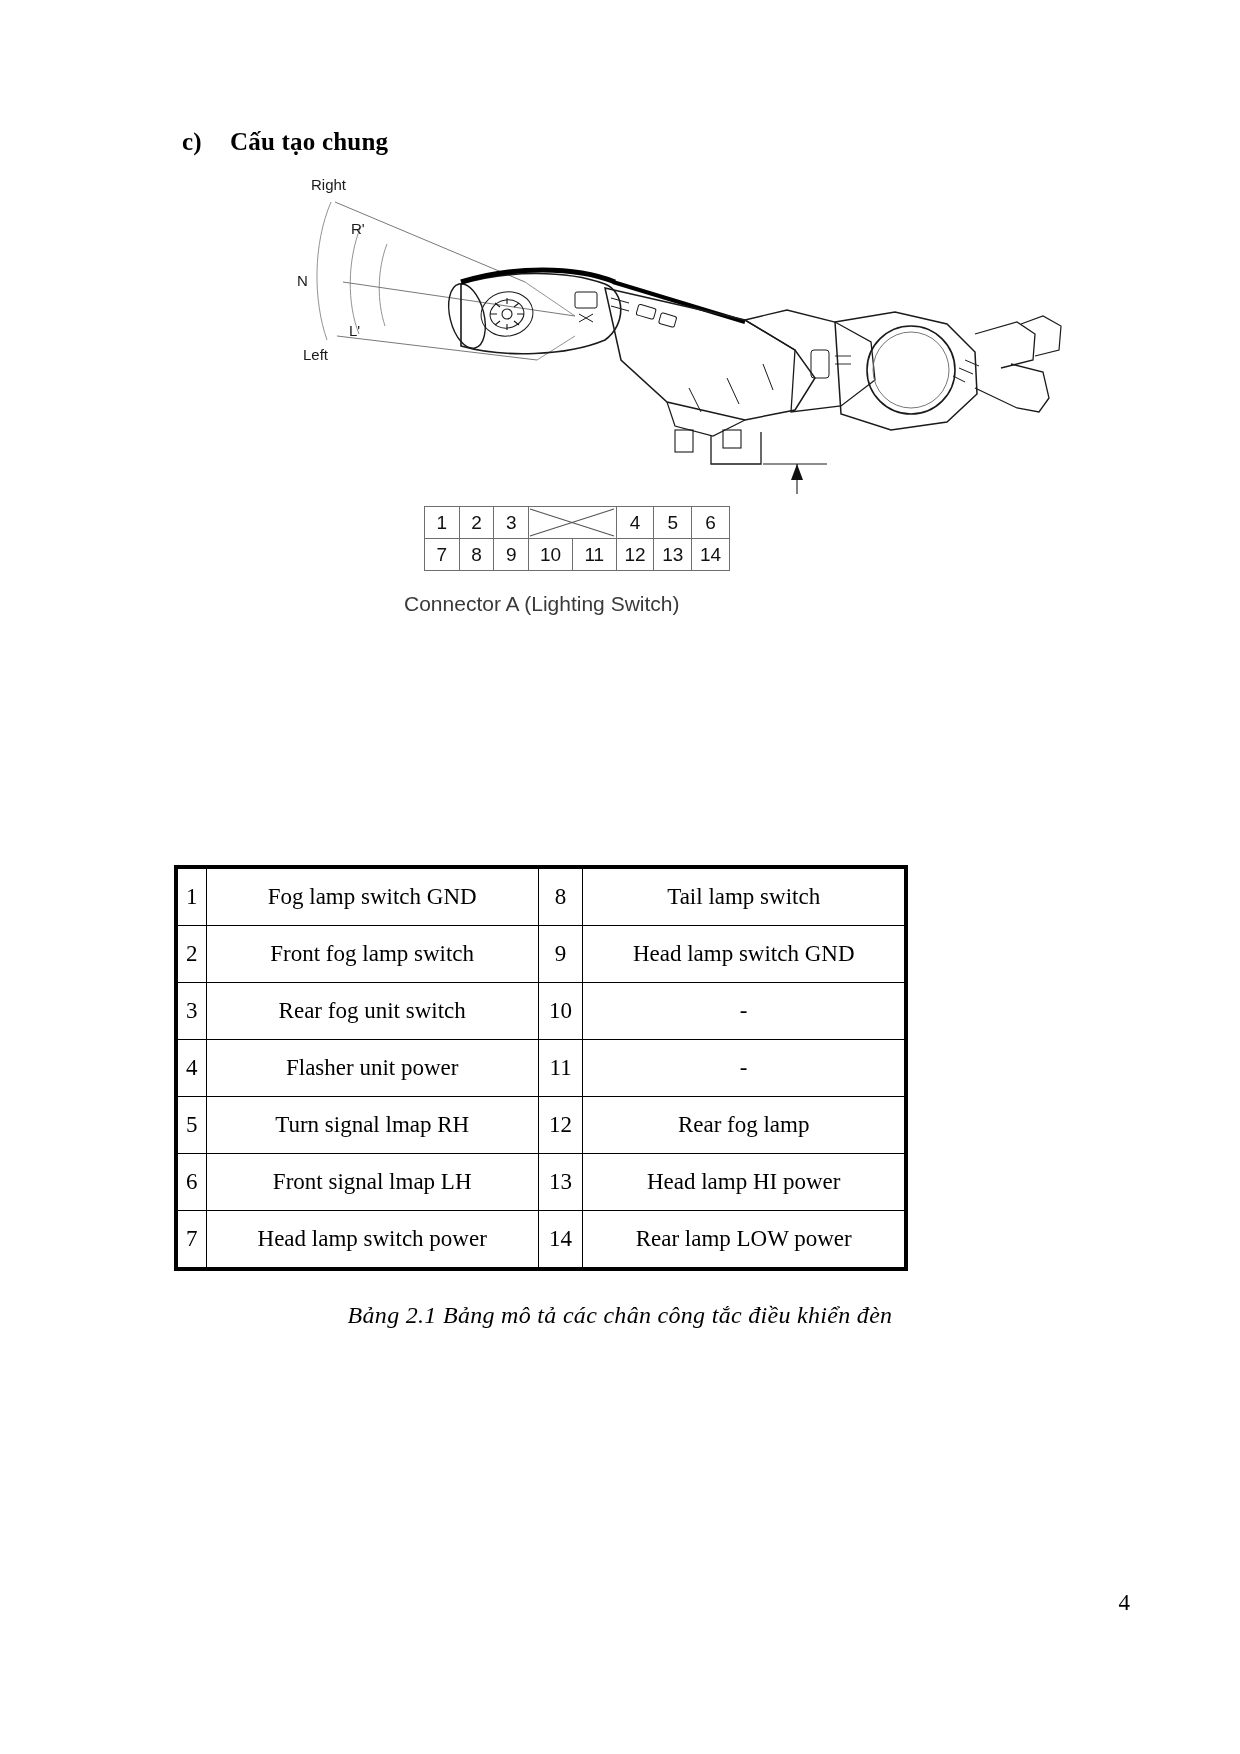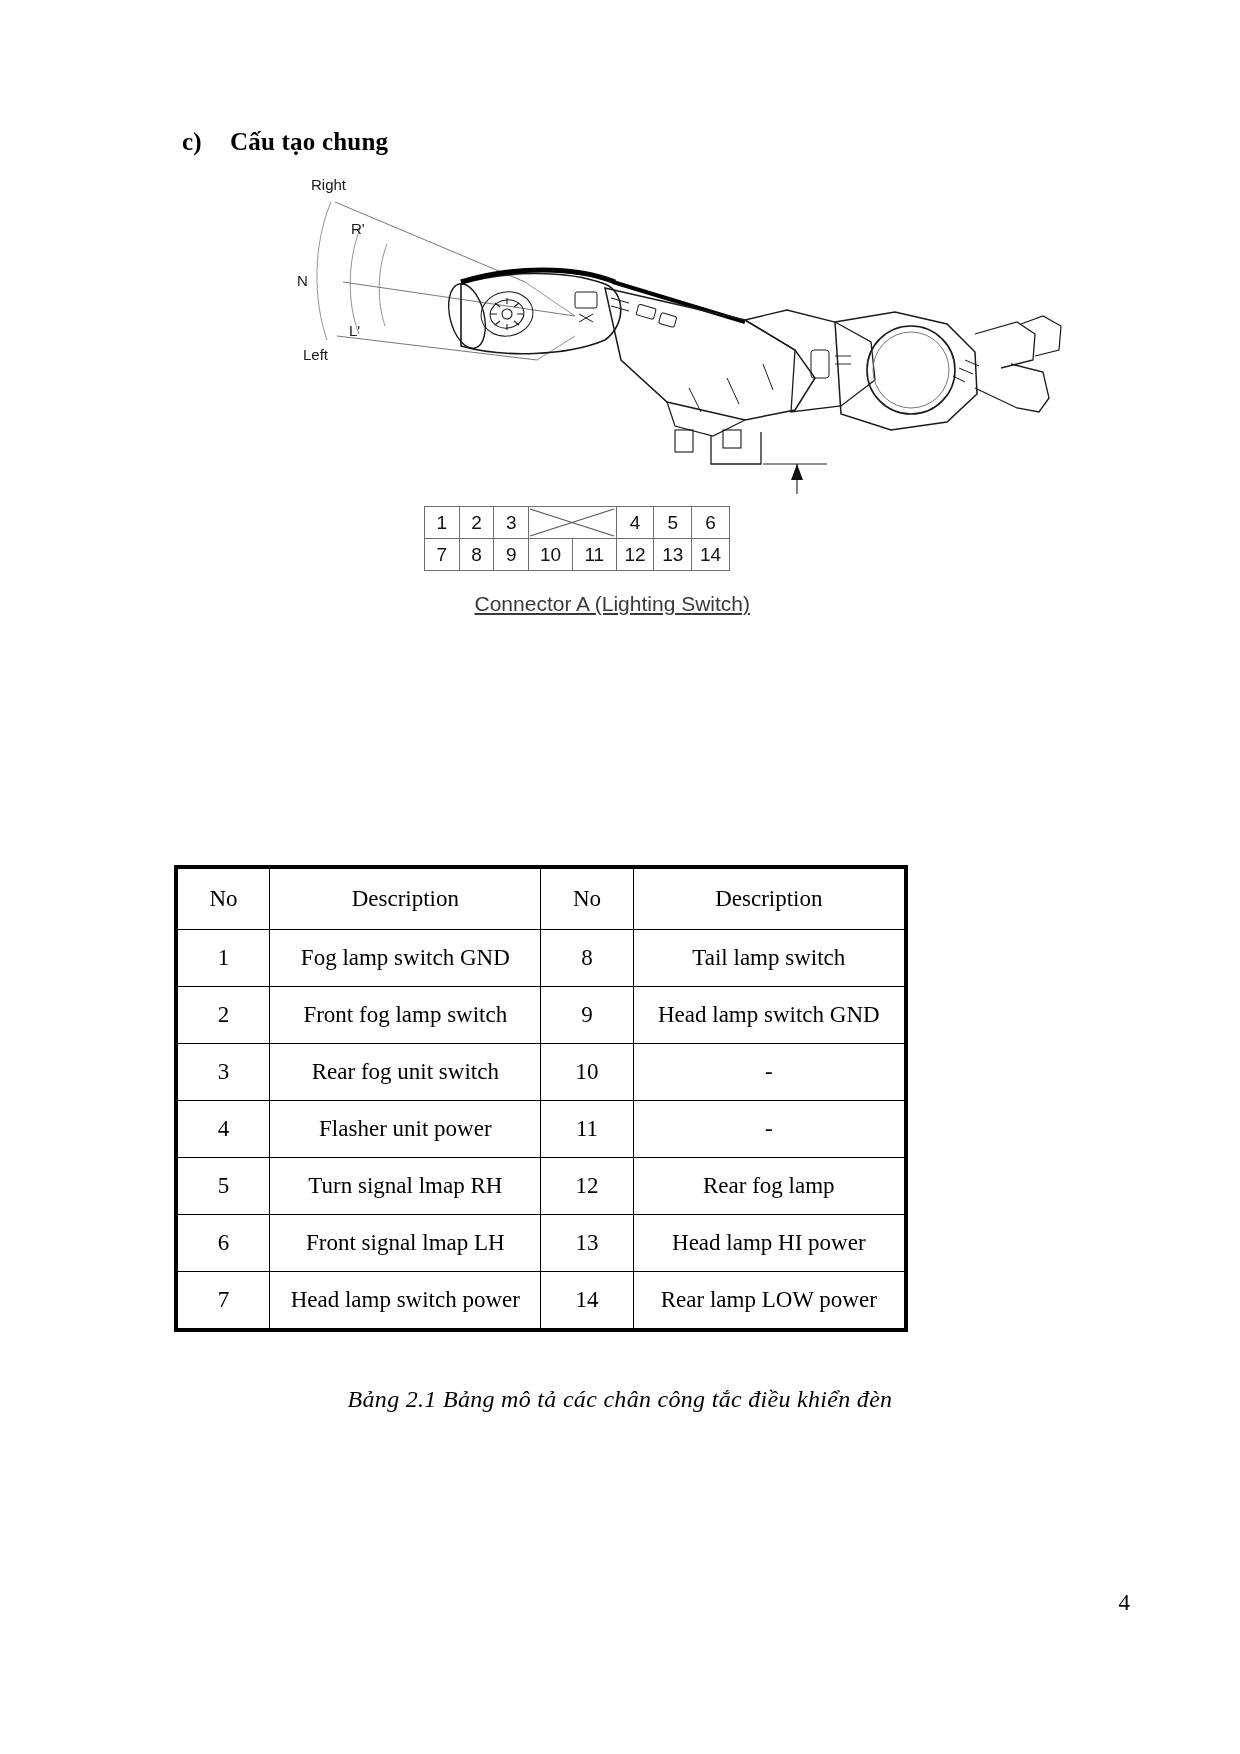--- a/index.html
+++ b/index.html
@@ -67,39 +67,38 @@
   .conn-x {
     position: relative;
     padding: 0;
   }
   .conn-x svg { display: block; }
   .conn-caption {
     position: absolute;
     left: -20px;
     top: 86px;
     width: 346px;
-    text-align: right;
+    text-align: left;
     font-family: "Liberation Sans", "DejaVu Sans", sans-serif;
     font-size: 21px;
     color: #3a3a3a;
     white-space: nowrap;
-    text-decoration: underline;
   }
 
   
   .caption {
     position: absolute;
     width: 100%;
     text-align: center;
     font-style: italic;
     font-size: 24px;
     letter-spacing: 0.3px;
   }
   .caption.fig { top: 765px; }
-  .caption.tbl { top: 1386px; }
+  .caption.tbl { top: 1302px; }
 
   
   .data-table-wrap {
     position: absolute;
     left: 177px;
     top: 868px;
     width: 728px;
   }
   table.data {
     border-collapse: collapse;
@@ -265,26 +264,20 @@
       </table>
     <div class="conn-caption">Connector A (Lighting Switch)</div>
   </div>
 
 
   <div class="data-table-wrap">
     <span class="edge-l"></span>
     <span class="edge-r"></span>
     <table class="data">
       <tbody>
-        <tr class="hdr">
-          <td class="c-no">No</td>
-          <td class="c-desc">Description</td>
-          <td class="c-no2">No</td>
-          <td class="c-desc2">Description</td>
-        </tr>
         <tr>
           <td>1</td>
           <td>Fog lamp switch GND</td>
           <td>8</td>
           <td>Tail lamp switch</td>
         </tr>
         <tr>
           <td>2</td>
           <td>Front fog lamp switch</td>
           <td>9</td>

